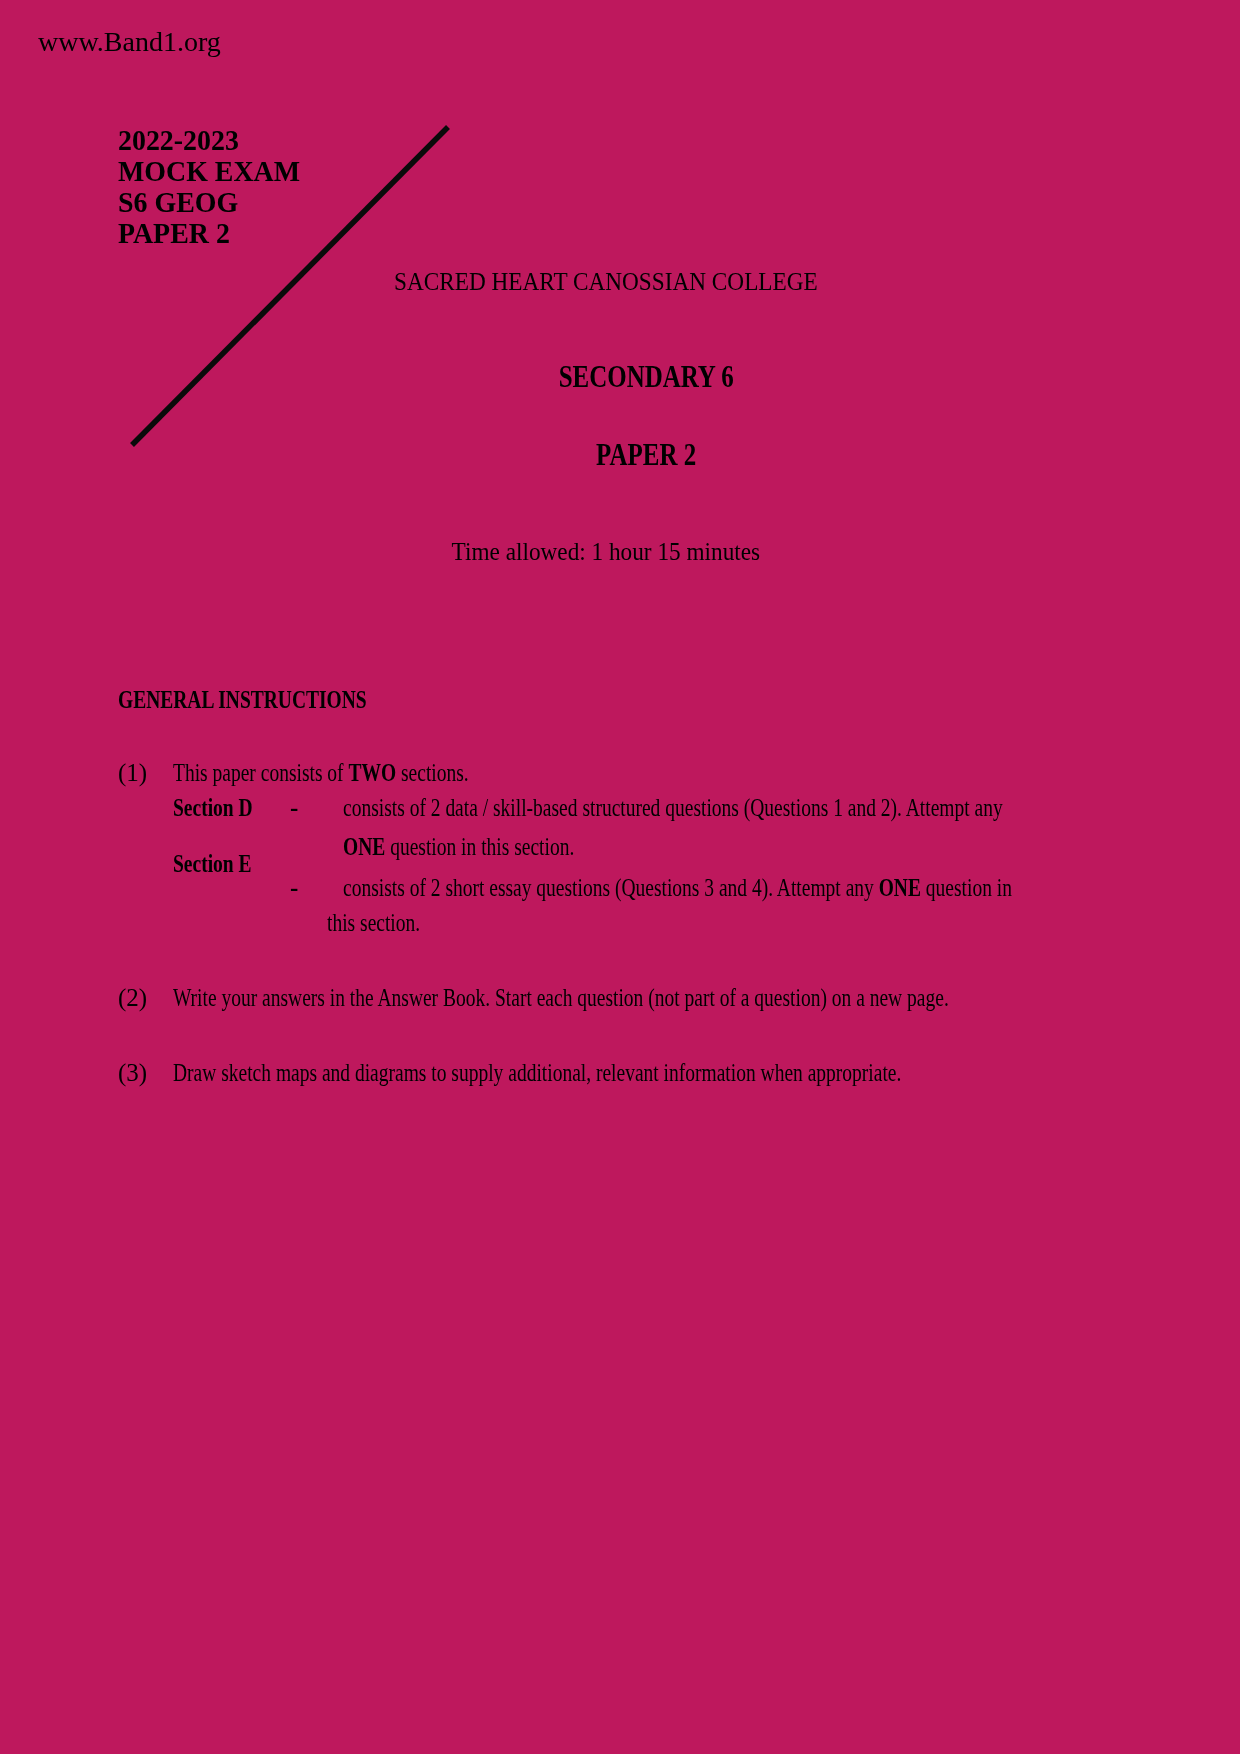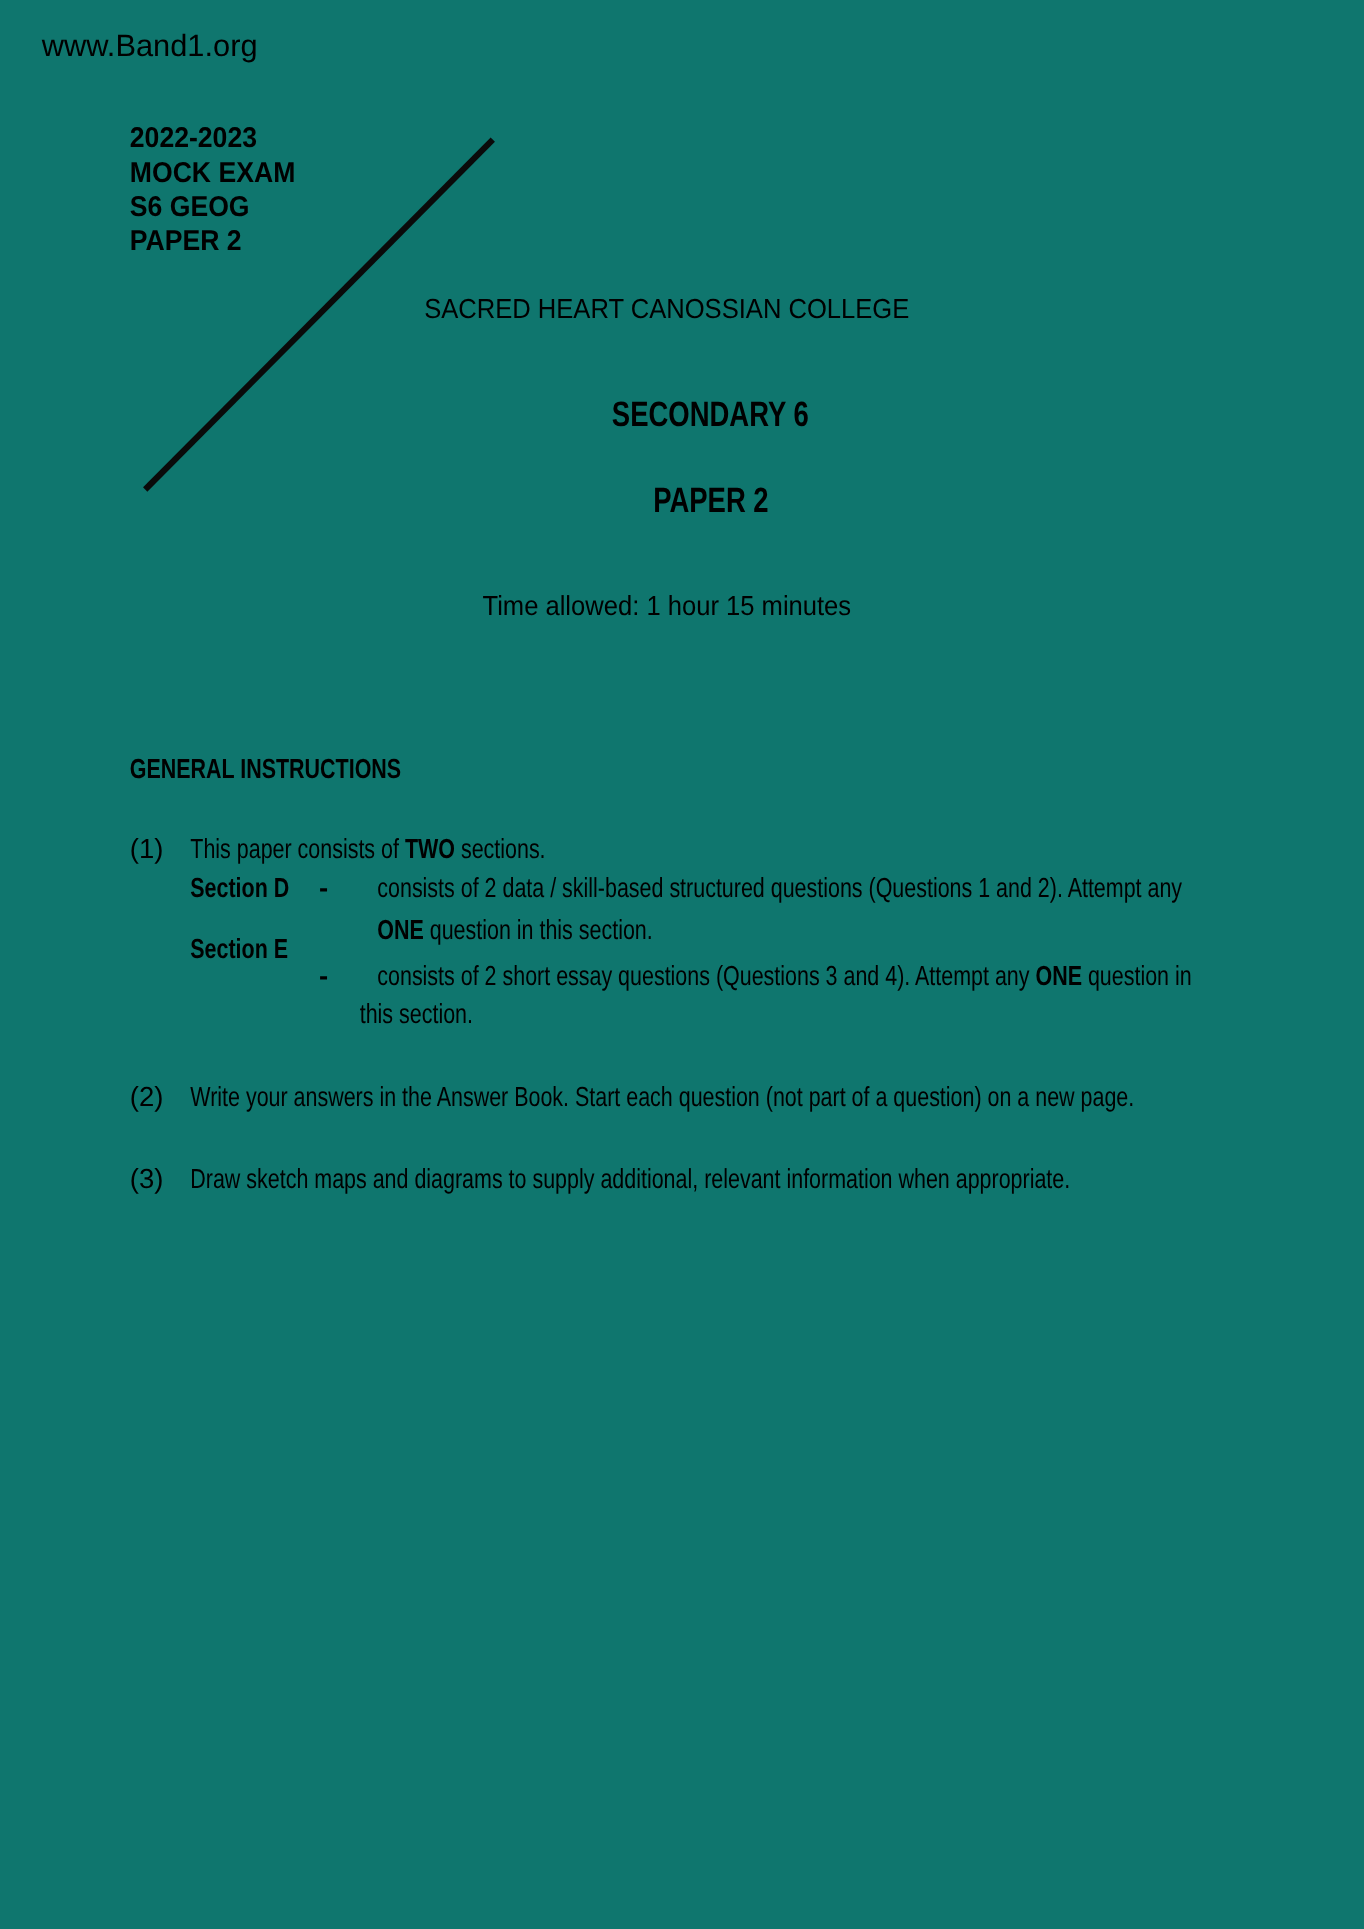--- a/index.html
+++ b/index.html
@@ -1,36 +1,36 @@
 <!DOCTYPE html>
 <html><head>
 <meta charset="utf-8">
 <style>
   html,body{margin:0;padding:0;background:#ffffff;}
   .page{
     position:relative;
     width:1240px;
     height:1754px;
-    background:#0f766e;
-    font-family:Liberation Sans, sans-serif;
+    background:#be185d;
+    font-family:Liberation Serif, serif;
     color:#000;
     overflow:hidden;
   }
   .abs{position:absolute;white-space:nowrap;font-size:25px;line-height:27px;}
   .b{font-weight:bold;}
   
   .cl{display:inline-block;transform:scaleX(0.78);transform-origin:0 50%;white-space:nowrap;}
   
   .cl93{display:inline-block;transform:scaleX(0.93);transform-origin:0 50%;white-space:nowrap;}
   
   .c{position:absolute;left:0;width:1212px;text-align:center;white-space:nowrap;}
   .cn93{display:inline-block;transform:scaleX(0.93);transform-origin:50% 50%;}
   .cn78{display:inline-block;transform:scaleX(0.78);transform-origin:50% 50%;font-weight:bold;}
   .watermark{position:absolute;left:38px;top:27px;font-size:28px;line-height:30px;}
-  .corner{position:absolute;left:118px;top:110px;font-size:26px;line-height:31px;font-weight:bold;}
+  .corner{position:absolute;left:118px;top:124px;font-size:30px;line-height:31px;font-weight:bold;}
   .title-line{font-size:25px;line-height:27px;text-align:center;}
   .head-line{font-size:32px;line-height:32px;margin-left:40px;}
   svg.diag{position:absolute;left:0;top:0;}
 </style>
 </head>
 <body>
 
 <div class="page">
 
   <div class="watermark">www.Band1.org</div>

